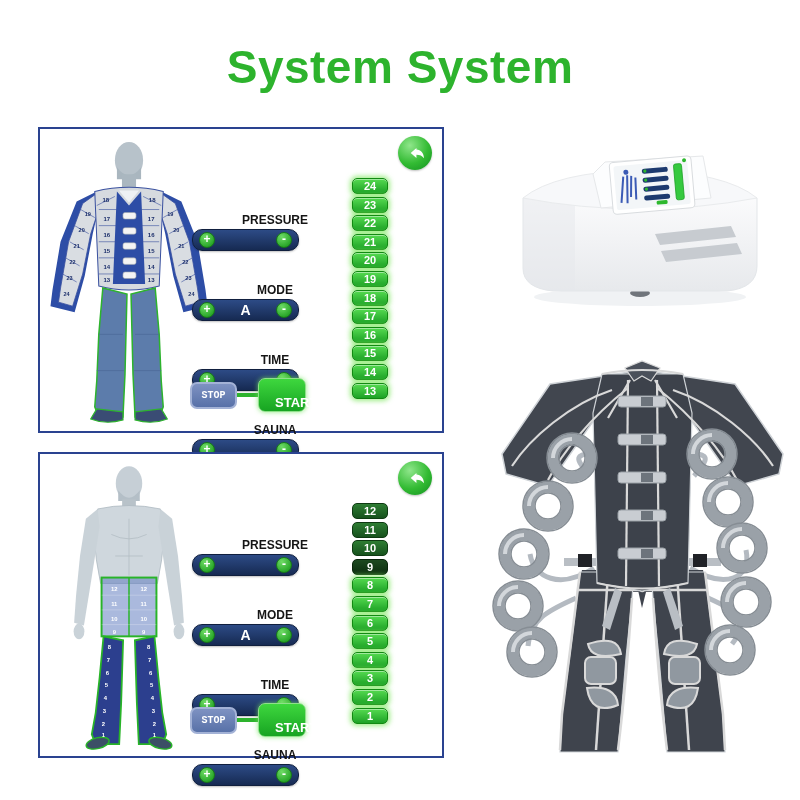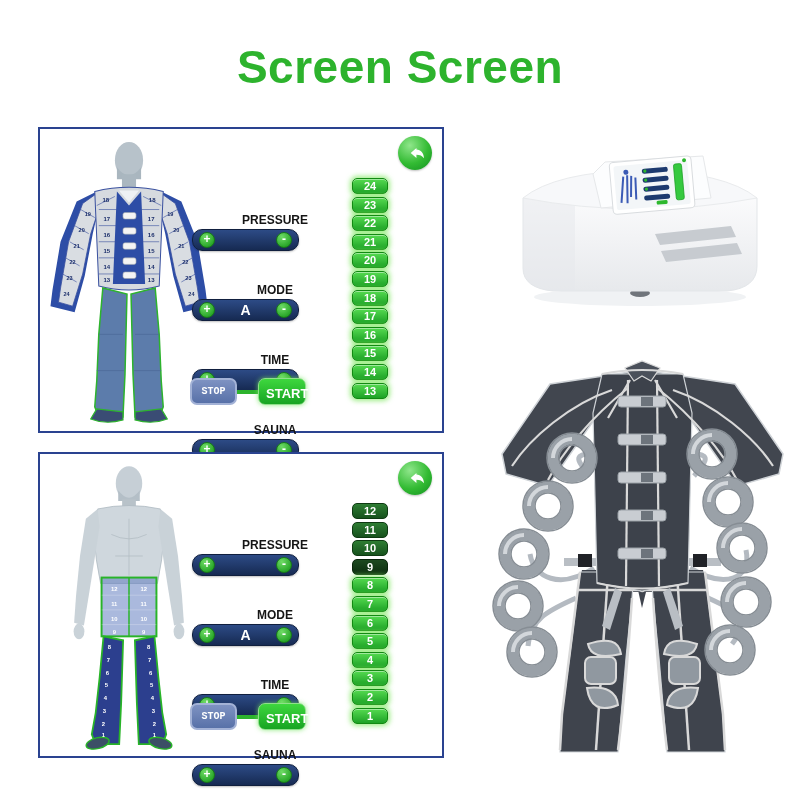--- a/index.html
+++ b/index.html
@@ -34,21 +34,21 @@
         line-height:13px; text-align:center; cursor:pointer; }
   .pill-val { flex:1; text-align:center; color:#fff; font-weight:bold; font-size:14px; }
 
   .stoprow { display:flex; align-items:center; margin-top:11px; }
   .stop-btn { width:47px; height:27px; border-radius:7px; border:2px solid #a3b2d6; box-sizing:border-box;
               background:linear-gradient(180deg,#7e92c2,#5871a8); color:#fff; font-weight:bold;
               font-size:10px; font-family:Liberation Mono, monospace; padding:0; cursor:pointer; }
   .connector { width:21px; height:4px; background:#2db32d; }
   .start-btn { width:48px; height:27px; border-radius:7px; border:1px solid #8fe08a; box-sizing:border-box;
                background:linear-gradient(180deg,#3ed73e,#17a422); color:#fff; font-weight:bold;
-               font-size:13px; font-family:"Liberation Sans",sans-serif; padding:7px; cursor:pointer;
+               font-size:13px; font-family:"Liberation Sans",sans-serif; padding:16px; cursor:pointer;
                box-shadow:0 0 5px rgba(120,230,100,.8); }
 
   .levels { position:absolute; left:312px; top:49px; width:38px;
             display:flex; flex-direction:column; }
   .lvl { width:36px; height:16px; margin-bottom:2.6px; border-radius:5px; box-sizing:border-box;
          color:#fff; font-weight:bold; font-size:11px; display:flex; align-items:center;
          justify-content:center; cursor:pointer; }
   .lvl.active { background:linear-gradient(180deg,#55da50,#1da226); border:1px solid #128a12;
                 box-shadow:inset 0 1px 0 rgba(255,255,255,.45), 0 0 5px 2px rgba(130,232,100,.75); }
   .lvl.dark { background:linear-gradient(180deg,#2e7d33,#17521d); border:1px solid #0e3a12; }
@@ -60,21 +60,21 @@
 
   .segnum { font:bold 6px "Liberation Sans",sans-serif; fill:#1c2f6b; text-anchor:middle; }
   .armnum { font:bold 5.5px "Liberation Sans",sans-serif; fill:#1c2f6b; text-anchor:middle; }
   .legnum { font:bold 6px "Liberation Sans",sans-serif; fill:#ffffff; text-anchor:middle; }
 </style>
 </head>
 <body>
 
 <div class="stage">
 
-  <div class="title">Screen Screen</div>
+  <div class="title">System System</div>
 
   <div class="panel p1">
 
     <svg class="figure-svg" viewBox="0 0 168 292">
 
       <g>
         <ellipse cx="84" cy="27" rx="14" ry="18" fill="#b7c2ca"></ellipse>
         <path d="M72,34 Q84,50 96,34 L96,46 L72,46 Z" fill="#a9b6bf"></path>
         <rect x="77" y="41" width="14" height="13" fill="#aab7c0"></rect>
       </g>

